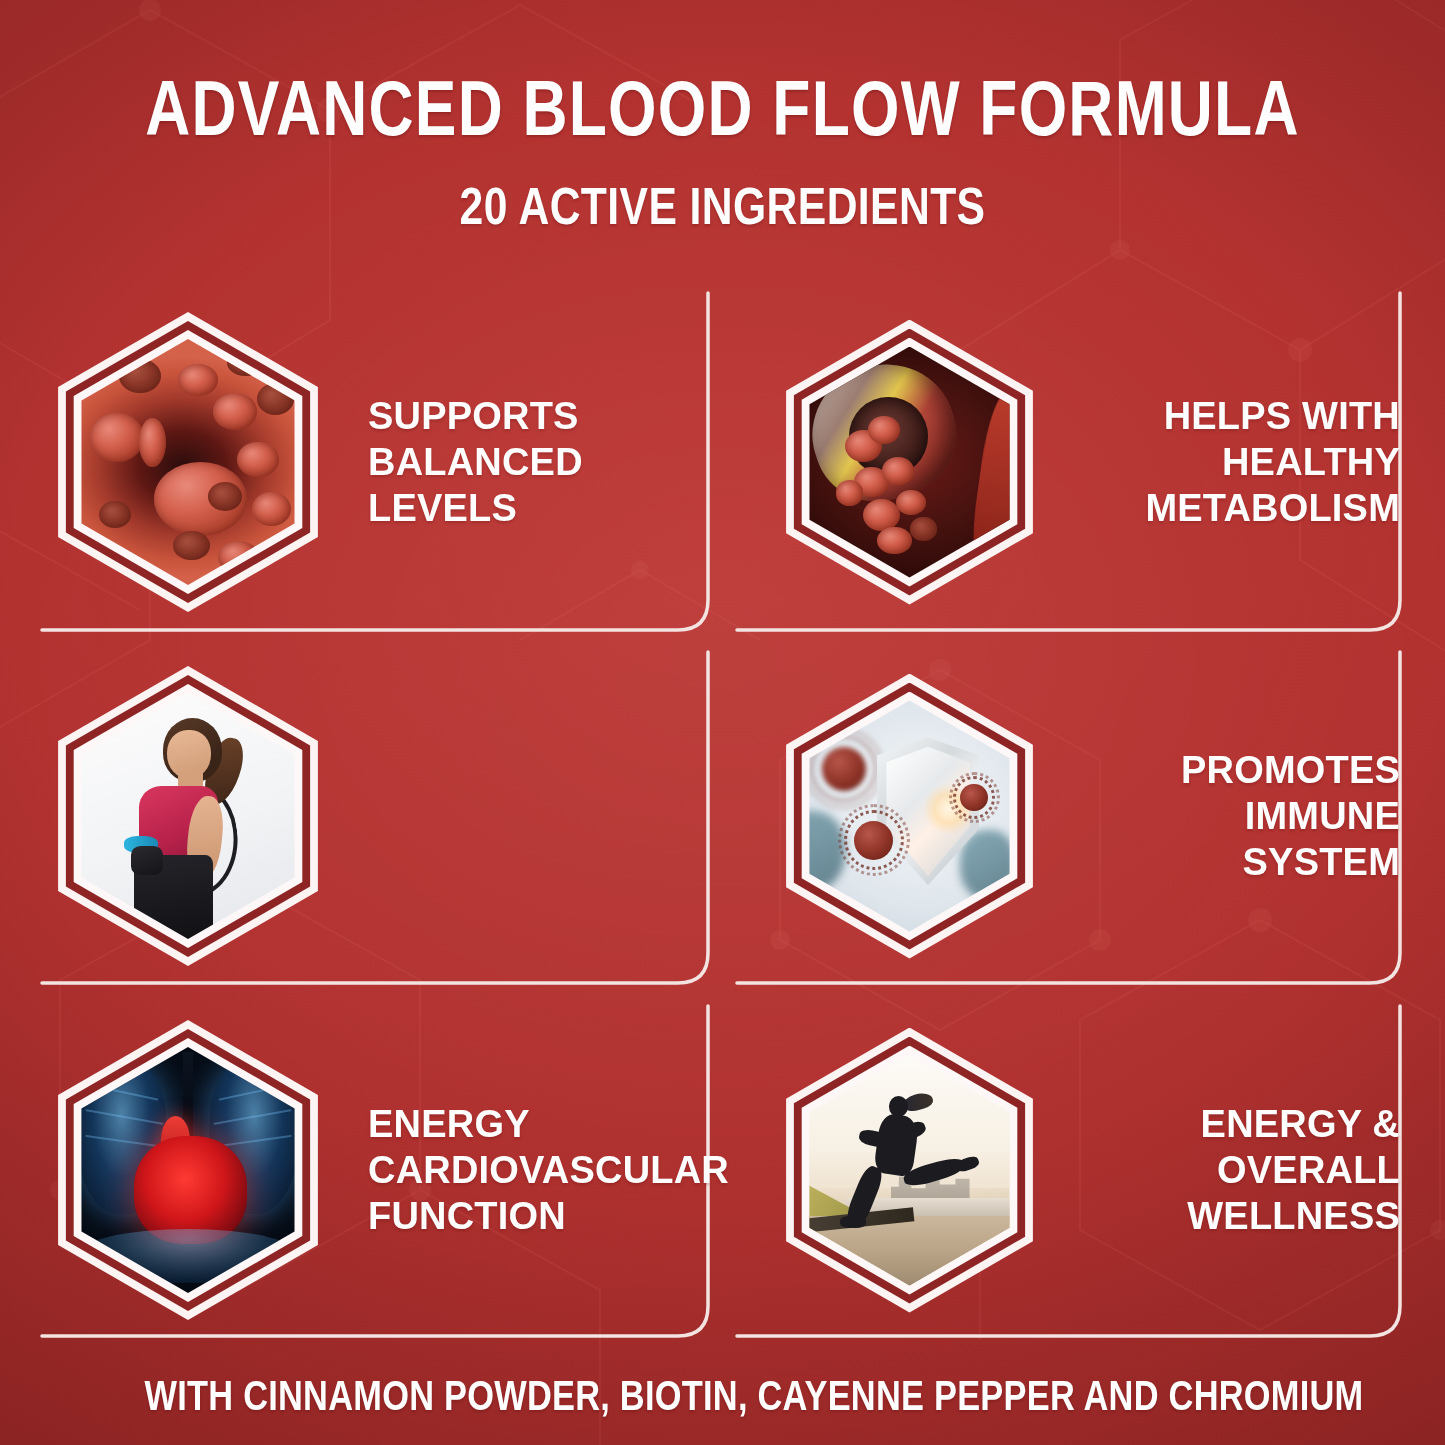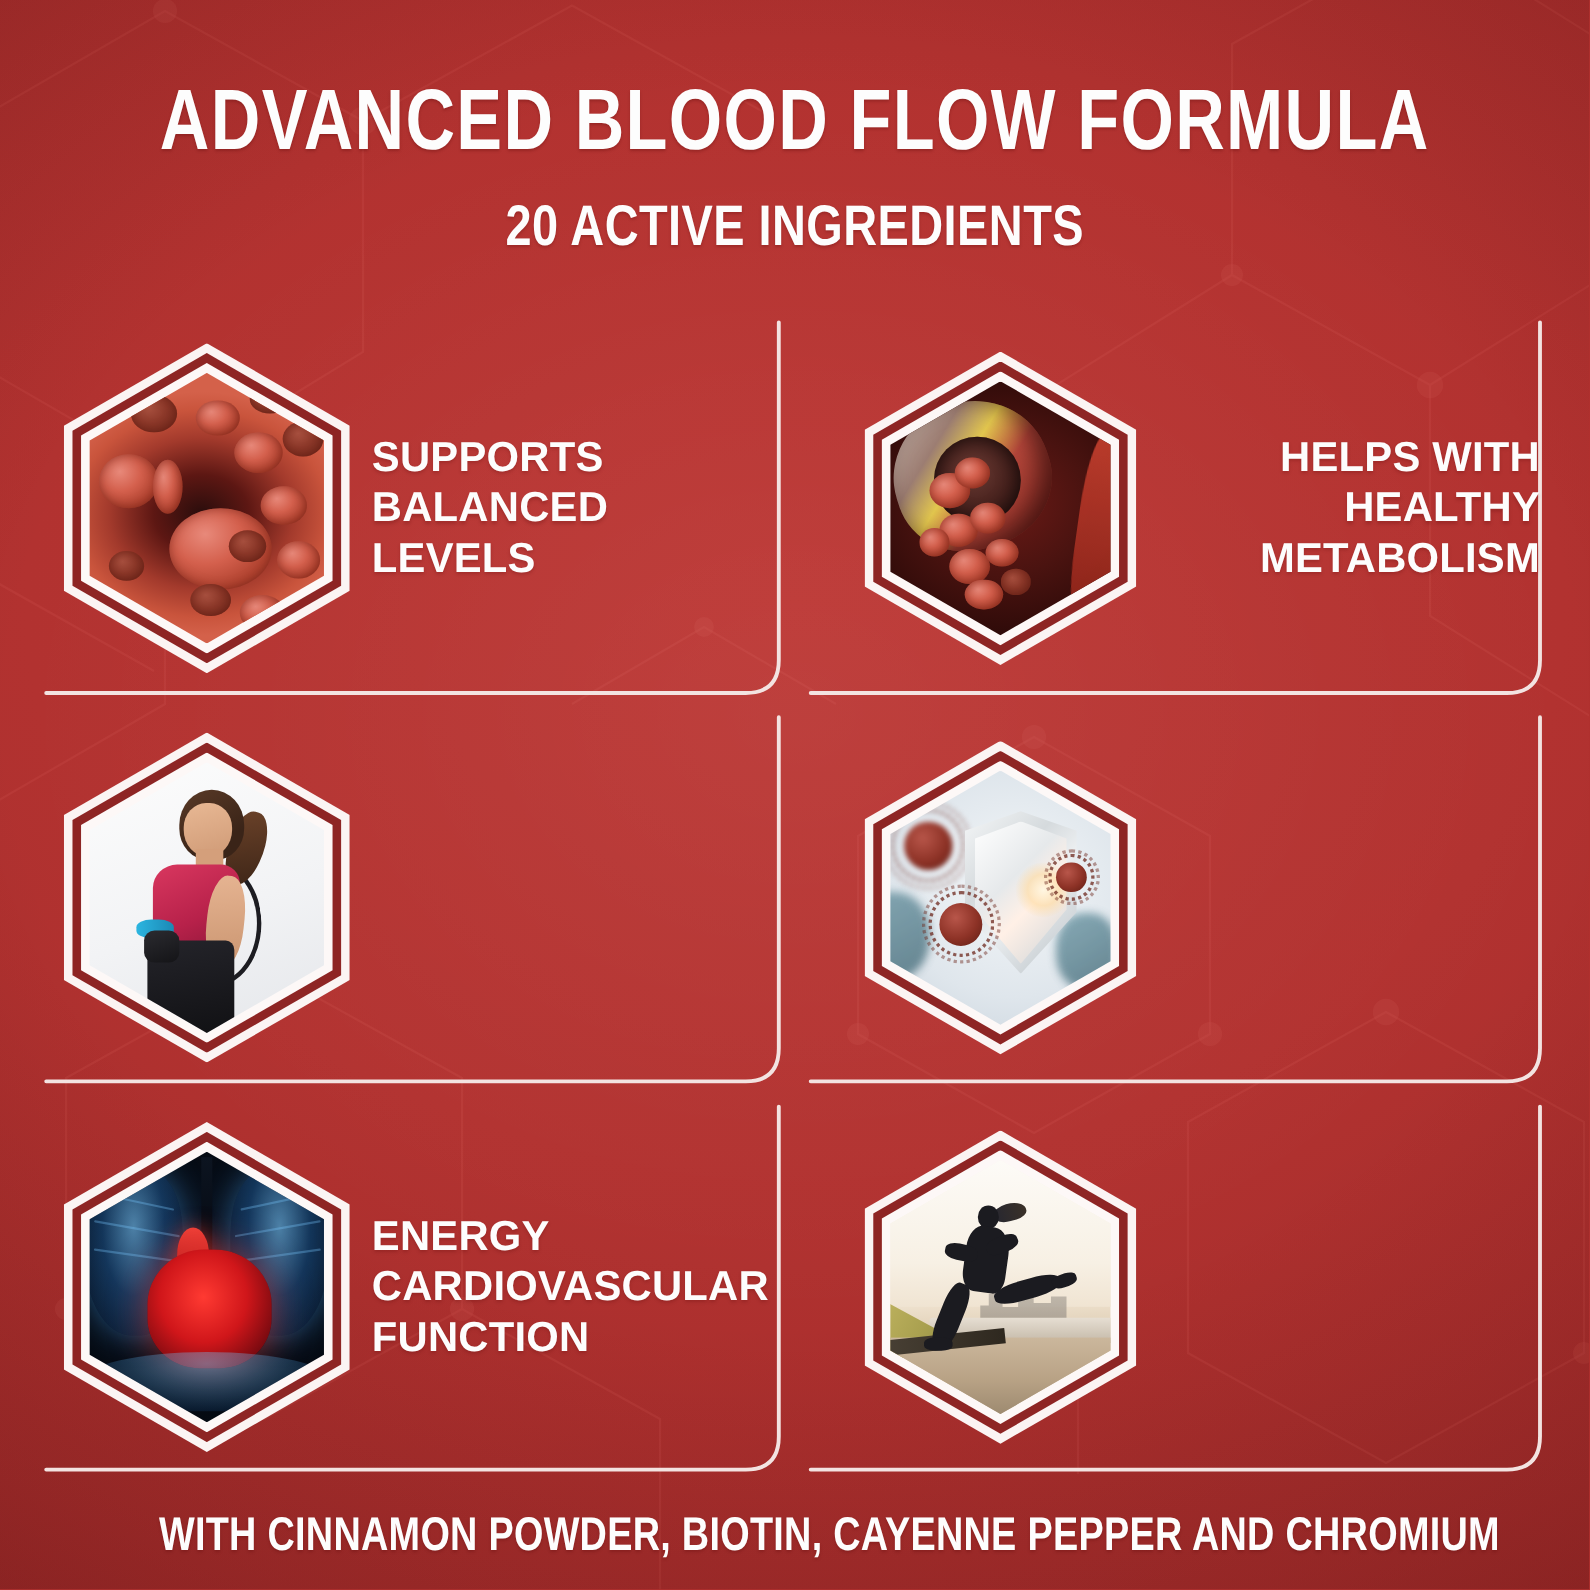--- a/index.html
+++ b/index.html
@@ -67,20 +67,21 @@
   .hex-outer{background:#fbf4f3;filter:drop-shadow(0 3px 6px rgba(70,8,8,.30));}
   .hex-gap{inset:9px;background:#8e2524;}
   .hex-in-ring{inset:18px;background:#fdf8f7;}
   .hex-photo{inset:27px;overflow:hidden;}
   
   .hex-outer,.hex-gap,.hex-in-ring,.hex-photo{border-radius:10%;}
 
   .label{
     color:#fdfdfd;font-weight:700;font-size:38px;line-height:46px;
     letter-spacing:.2px;text-shadow:0 2px 3px rgba(90,10,10,.25);
+    margin-left:30px;
   }
   .cell.right .label{margin-left:36px;}
 
   
   .art{position:absolute;inset:0;}
 
   
   .art-blood{background:
      radial-gradient(ellipse 55% 45% at 48% 52%, #2a0d0c 0%, #5d1713 32%, #a33a2c 62%, #c9543c 85%, #d4614a 100%);}
   .rbc{position:absolute;border-radius:50%;
@@ -344,20 +345,21 @@
           <div class="vblob" style="left:72%;top:56%;width:24%;height:30%;"></div>
           <div class="virus blur" style="left:12%;top:20%;width:19%;height:19%;"></div>
           <div class="shield"></div>
           <div class="shield-in"></div>
           <div class="flare"></div>
           <div class="virus" style="left:26%;top:52%;width:17%;height:17%;"></div>
           <div class="virus" style="left:72%;top:36%;width:12%;height:12%;"></div>
         </div>
       </div>
     </div>
+    <div class="label">PROMOTES IMMUNE SYSTEM</div>
   </div>
 
   <div class="cell left row3">
     <div class="hexwrap">
       <div class="hex hex-outer"></div>
       <div class="hex hex-gap"></div>
       <div class="hex hex-in-ring"></div>
       <div class="hex hex-photo">
         <div class="art art-heart">
           <div class="lung l"></div>
@@ -400,17 +402,18 @@
             <div class="rp r-arm1"></div>
             <div class="rp r-arm2"></div>
             <div class="rp r-leg1"></div>
             <div class="rp r-leg2"></div>
             <div class="rp r-foot1"></div>
             <div class="rp r-foot2"></div>
           </div>
         </div>
       </div>
     </div>
+    <div class="label">ENERGY &amp; OVERALL WELLNESS</div>
   </div>
 
   <div class="head footer">WITH CINNAMON POWDER, BIOTIN, CAYENNE PEPPER AND CHROMIUM</div>
 
 </div>
 
 </body></html>

